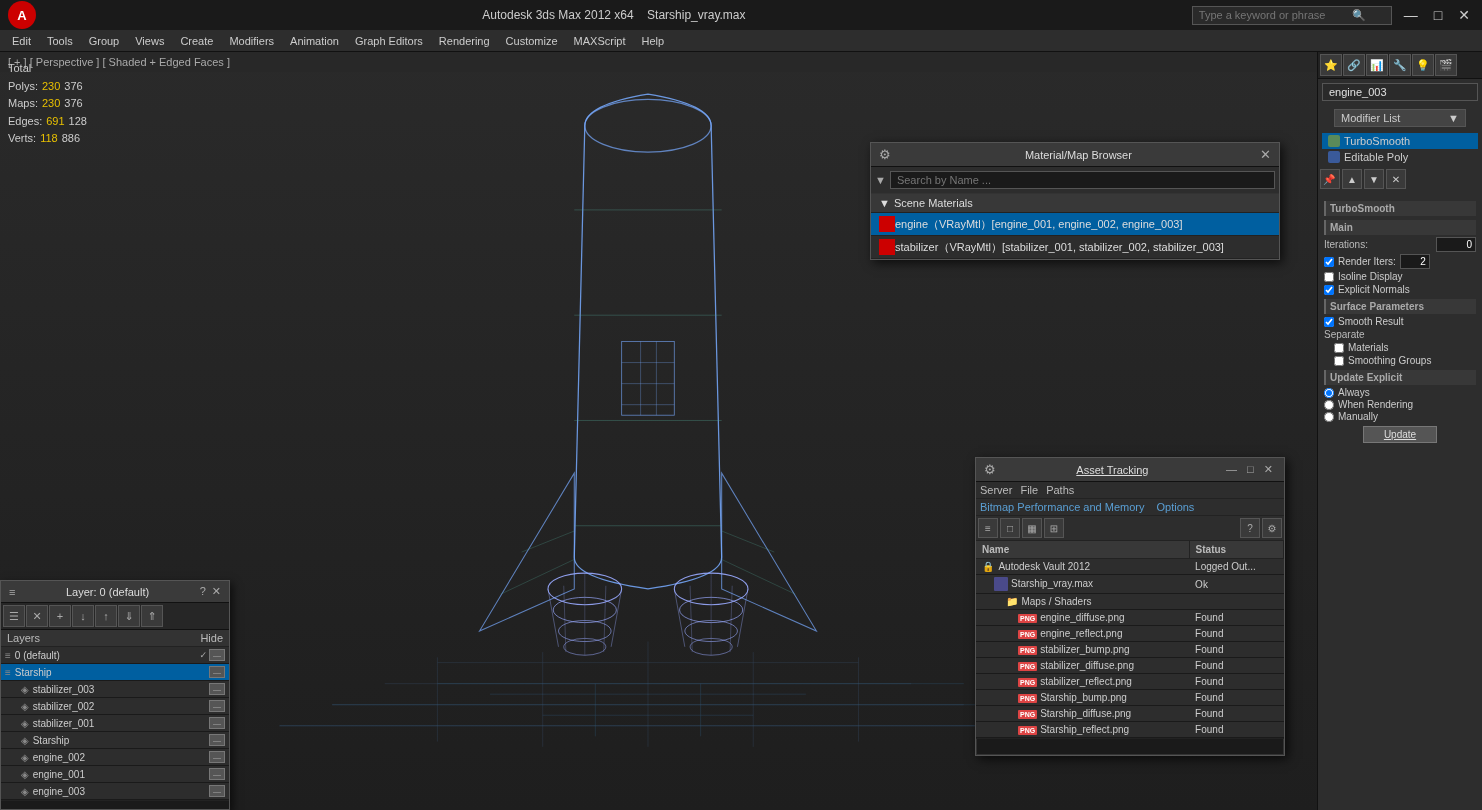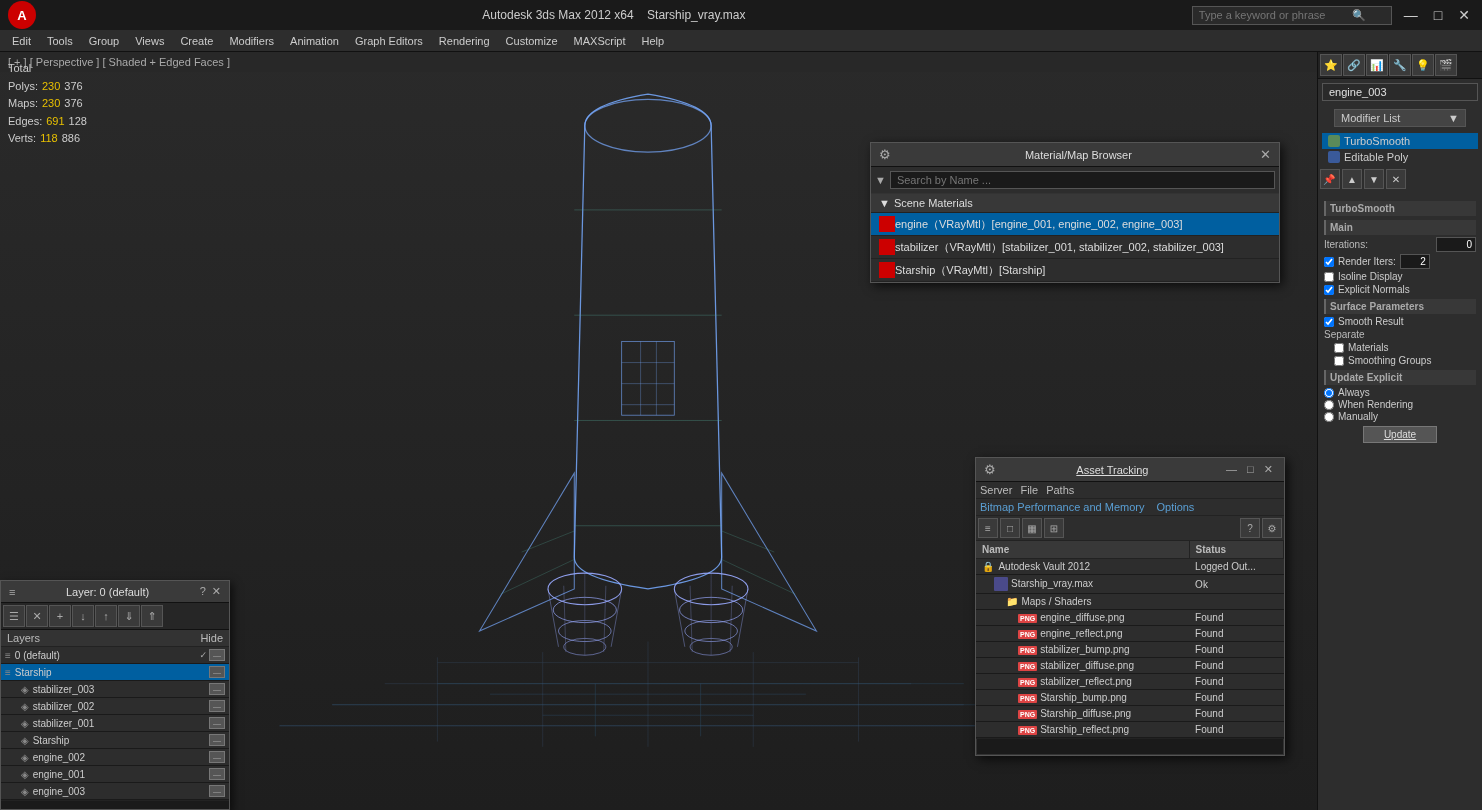--- a/index.html
+++ b/index.html
@@ -280,24 +280,20 @@
         <span>Scene Materials</span>
       </div>
       <div class="mat-row selected">
         <span class="mat-color-swatch red2"></span>
         <span>engine（VRayMtl）[engine_001, engine_002, engine_003]</span>
       </div>
       <div class="mat-row">
         <span class="mat-color-swatch red2"></span>
         <span>stabilizer（VRayMtl）[stabilizer_001, stabilizer_002, stabilizer_003]</span>
       </div>
-      <div class="mat-row">
-        <span class="mat-color-swatch red2"></span>
-        <span>Starship（VRayMtl）[Starship]</span>
-      </div>
     </div>
 
     <div id="asset-tracking">
       <div class="dialog-header">
         <span style="color:#aaa;font-size:13px;margin-right:6px;">⚙</span>
         <span class="title">Asset Tracking</span>
         <div class="win-btns">
           <span class="win-btn">—</span>
           <span class="win-btn">□</span>
           <span class="win-btn">✕</span>

